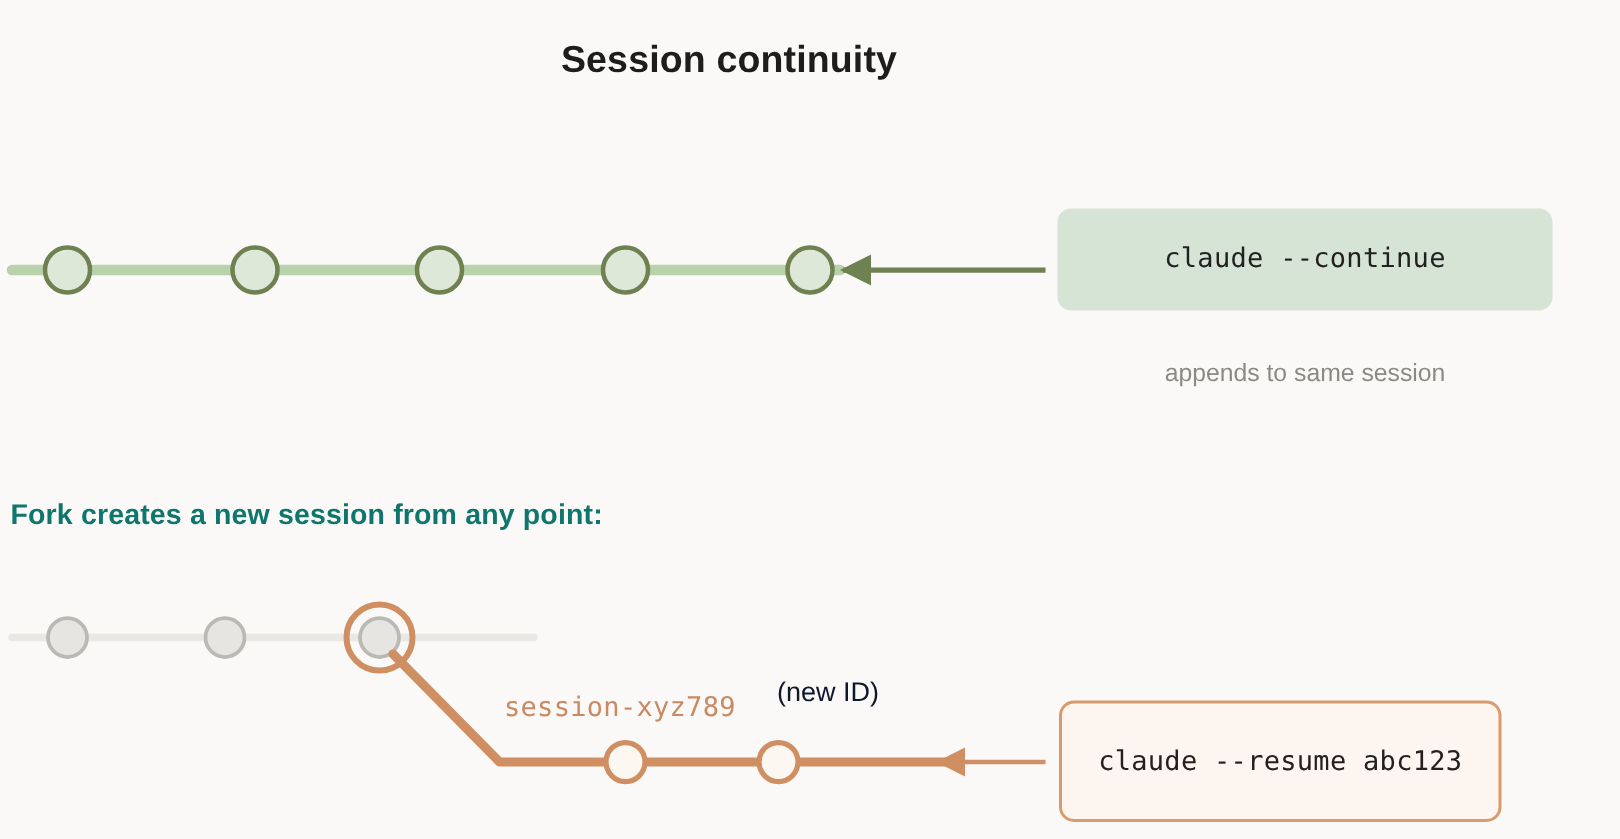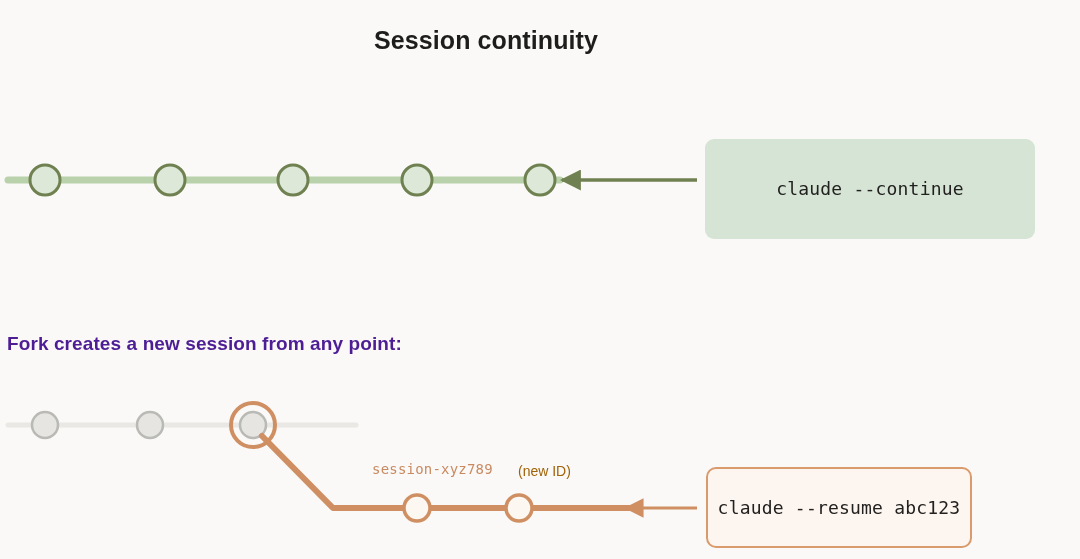--- a/index.html
+++ b/index.html
@@ -49,39 +49,38 @@
     font-size: 16.5px;
     color: #8a8a86;
     letter-spacing: 0.2px;
   }
   .fork-heading {
     position: absolute;
     left: 7px;
     top: 333px;
     font-size: 19px;
     font-weight: bold;
-    color: #4c1d95;
+    color: #0f766e;
     letter-spacing: 0.1px;
   }
   .branch-id {
     position: absolute;
     left: 336px;
     top: 461px;
     font-family: "DejaVu Sans Mono", "Liberation Mono", monospace;
-    font-size: 14px;
+    font-size: 18px;
     color: #c98a62;
     letter-spacing: 0.2px;
-    margin-left: 36px;
   }
   .branch-note {
     position: absolute;
     left: 518px;
-    top: 463px;
-    font-size: 14px;
-    color: #a16207;
+    top: 451px;
+    font-size: 18px;
+    color: #0f172a;
   }
   .caption-under-box {
     position: absolute;
     left: 705px;
     top: 240px;
     width: 330px;
     text-align: center;
     font-size: 16.5px;
     color: #8a8a86;
   }
@@ -97,28 +96,28 @@
     font-family: "DejaVu Sans Mono", "Liberation Mono", monospace;
     font-size: 18px;
     color: #22211f;
     line-height: 1.62;
     letter-spacing: 0.2px;
   }
   .callout-continue {
     left: 705px;
     top: 139px;
     width: 330px;
-    height: 100px;
+    height: 68px;
     background: #d5e4d4;
     border-radius: 9px;
   }
   .callout-fork {
     left: 706px;
     top: 467px;
-    width: 266px;
+    width: 295px;
     height: 81px;
     background: #fdf5ef;
     border: 2px solid #d99a6c;
     border-radius: 10px;
   }
   .callout-line {
     white-space: pre;
   }
 </style>
 </head>
@@ -164,20 +163,21 @@
     </g>
 
     <line x1="697" y1="508" x2="626" y2="508" stroke="#cf8f63" stroke-width="3" marker-end="url(#arrow-orange)"></line>
   </svg>
 
 
   <div class="callout callout-continue">
     <span class="callout-line">claude --continue</span>
   </div>
 
+  <div class="caption-under-box">appends to same session</div>
 
   <div class="fork-heading">Fork creates a new session from any point:</div>
 
   <div class="branch-id">session-xyz789</div>
 
   <div class="branch-note">(new ID)</div>
 
   <div class="callout callout-fork">
     <span class="callout-line">claude --resume abc123</span>
   </div>

